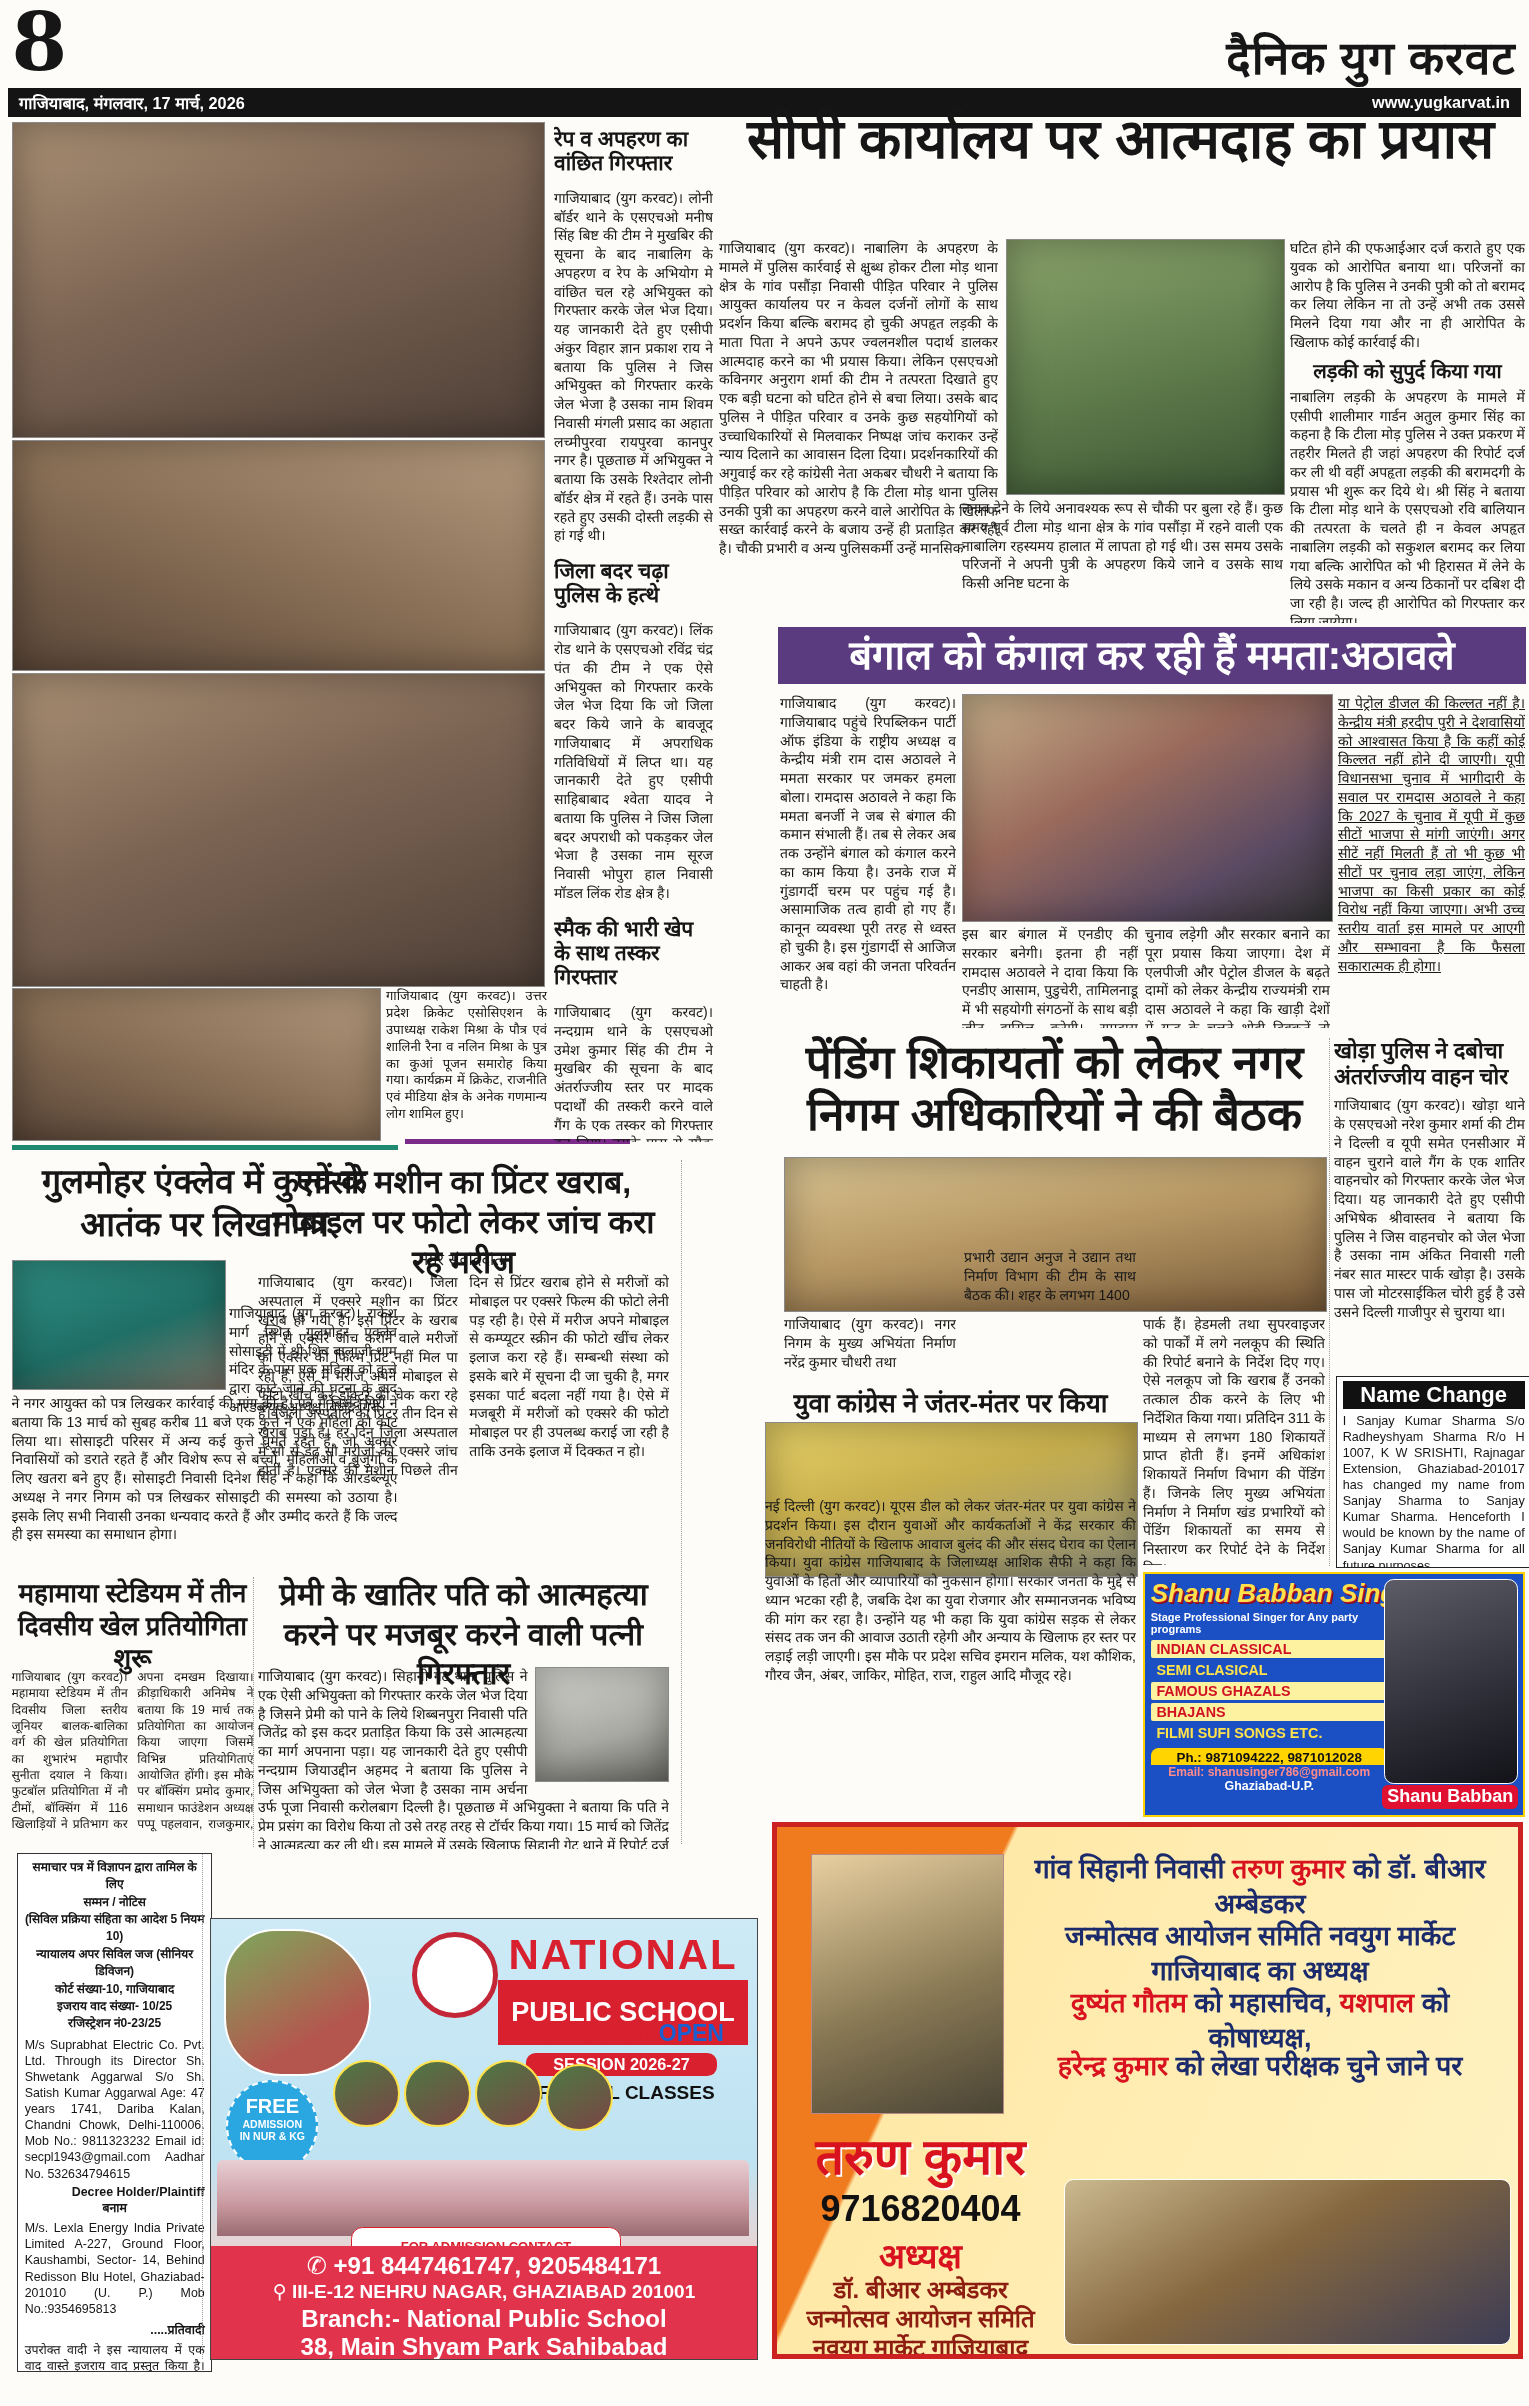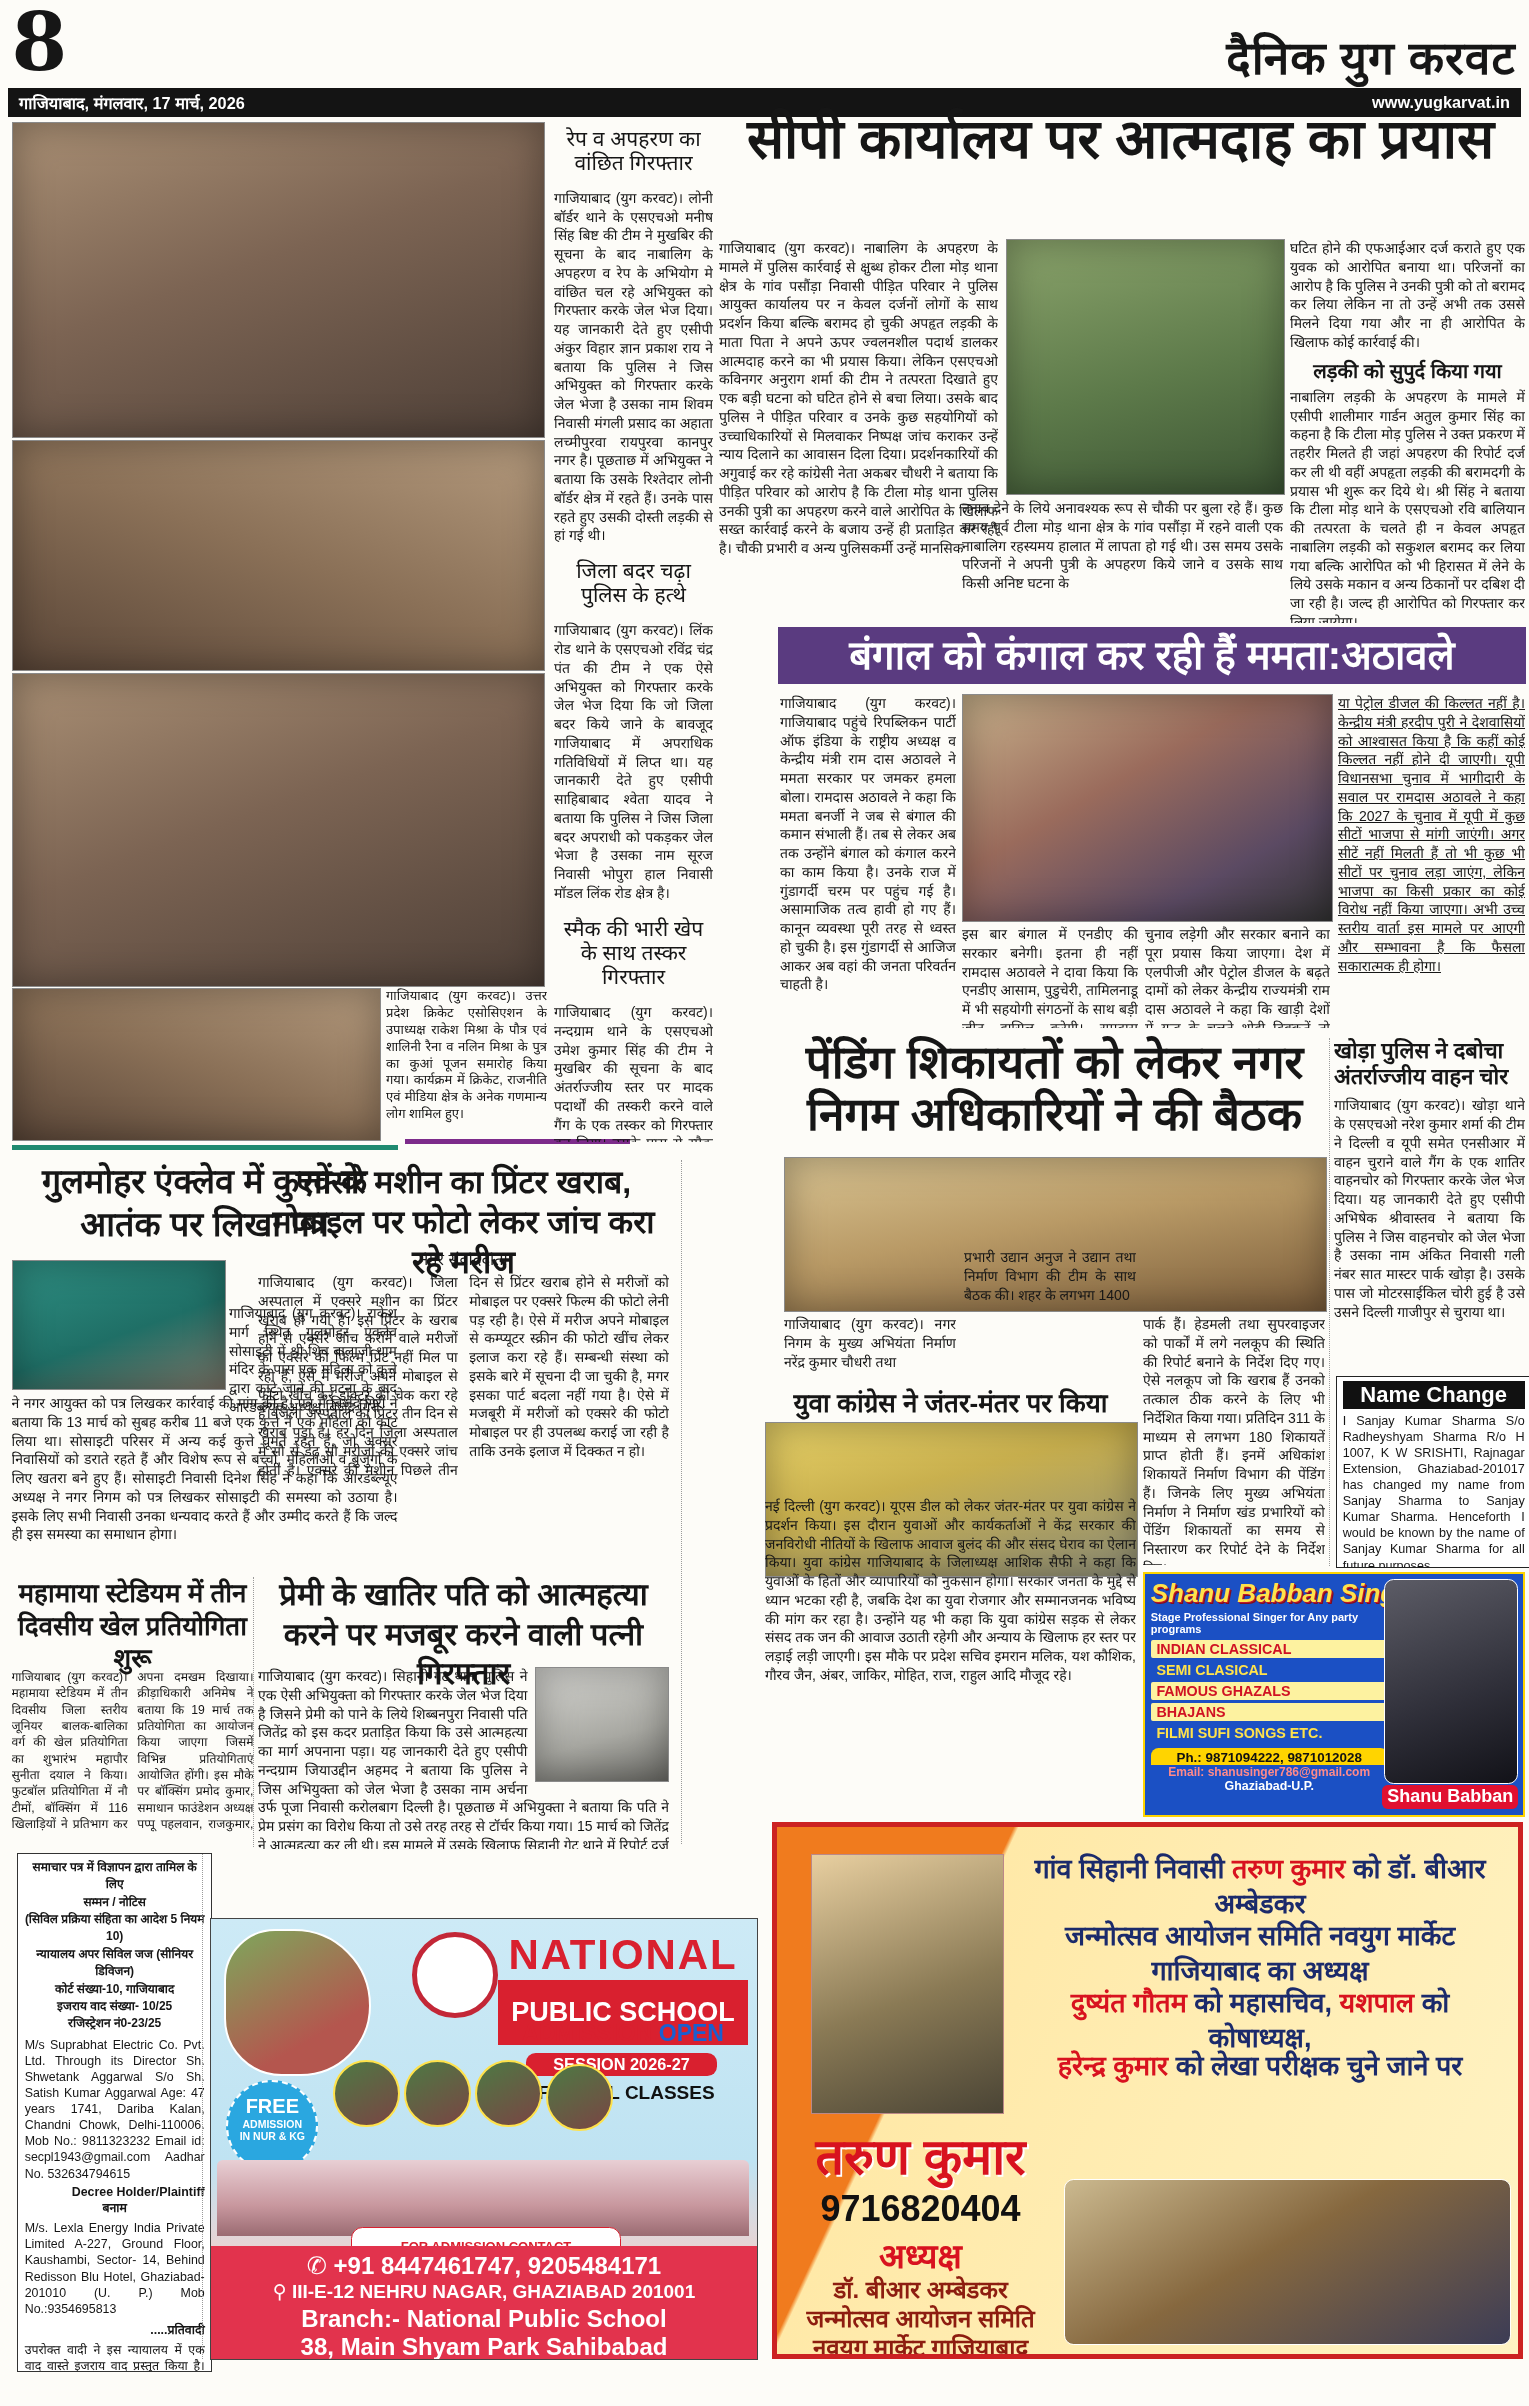--- a/index.html
+++ b/index.html
@@ -14,21 +14,21 @@
   .ph-warm{background:linear-gradient(160deg,#a98f74 0%,#7c6453 45%,#4d3f37 100%);}
   .ph-warm2{background:linear-gradient(200deg,#b49a7d 0%,#8a7057 50%,#5a4638 100%);}
   .ph-green{background:linear-gradient(165deg,#8aa36b 0%,#5d7a4a 55%,#3c5534 100%);}
   .ph-mix{background:linear-gradient(150deg,#c7b08a 0%,#9a6b5c 40%,#5b4a63 75%,#333 100%);}
   .ph-office{background:linear-gradient(170deg,#d9c492 0%,#b99a66 45%,#7a5c3a 100%);}
   .ph-yellow{background:linear-gradient(165deg,#e8d268 0%,#c9b04e 40%,#8d8d77 100%);}
   .ph-bench{background:linear-gradient(160deg,#2f8f83 0%,#1f6f66 55%,#7d7568 100%);}
   .ph-gray{background:linear-gradient(165deg,#d8d8d4 0%,#a8a8a2 60%,#6f6f6a 100%);}
   
   .body-txt{font-size:14px;line-height:1.34;text-align:justify;}
-  .brief-head{font-size:21px;font-weight:normal;text-align:center;line-height:1.15;margin:7.6px 0 5.7px;}
+  .brief-head{font-size:21px;font-weight:bold;text-align:left;line-height:1.15;margin:7.6px 0 5.7px;}
   .sub-head{font-size:20px;font-weight:bold;text-align:center;margin:5.7px 0 3.8px;}
   .rule{height:4.8px;}
   .vsep{border-left:1.9px dotted #9a9a9a;width:0;}
   
   #col2{left:554px;top:119px;width:159px;height:1023px;overflow:hidden;}
   #photo1{left:11.5px;top:122px;width:531px;height:314px;}
   #photo2{left:11.5px;top:440px;width:531px;height:229px;}
   #photo3{left:11.5px;top:673px;width:531px;height:312px;}
   #photo4{left:11.5px;top:988px;width:367px;height:151px;}
   #photo-caption{left:386px;top:988px;width:161px;height:151px;font-size:13px;line-height:1.3;text-align:justify;overflow:hidden;}

